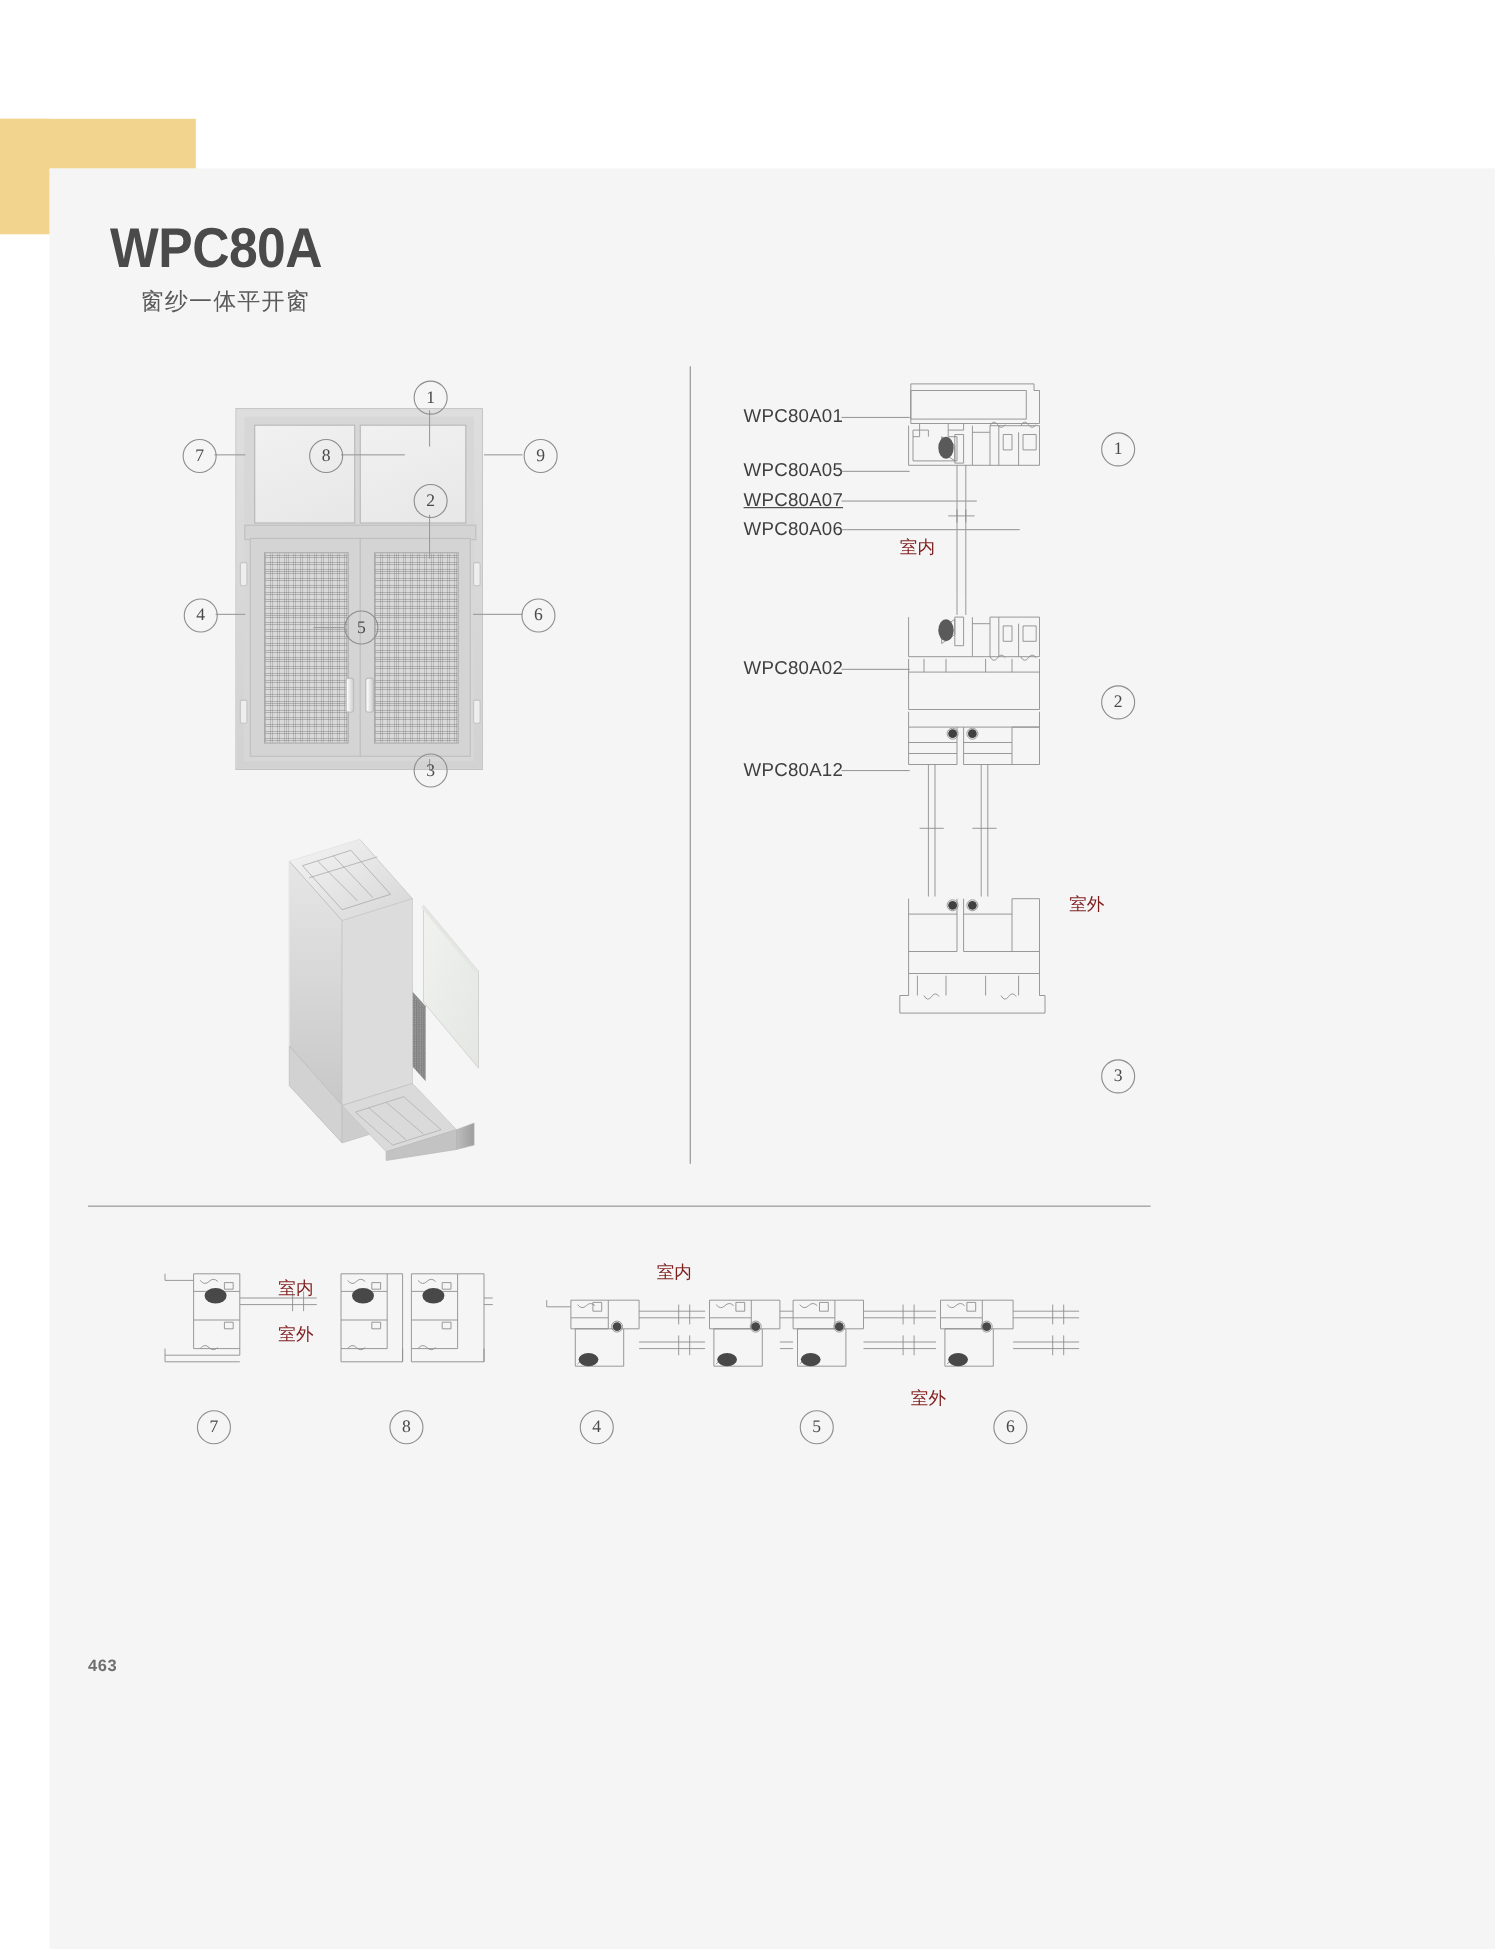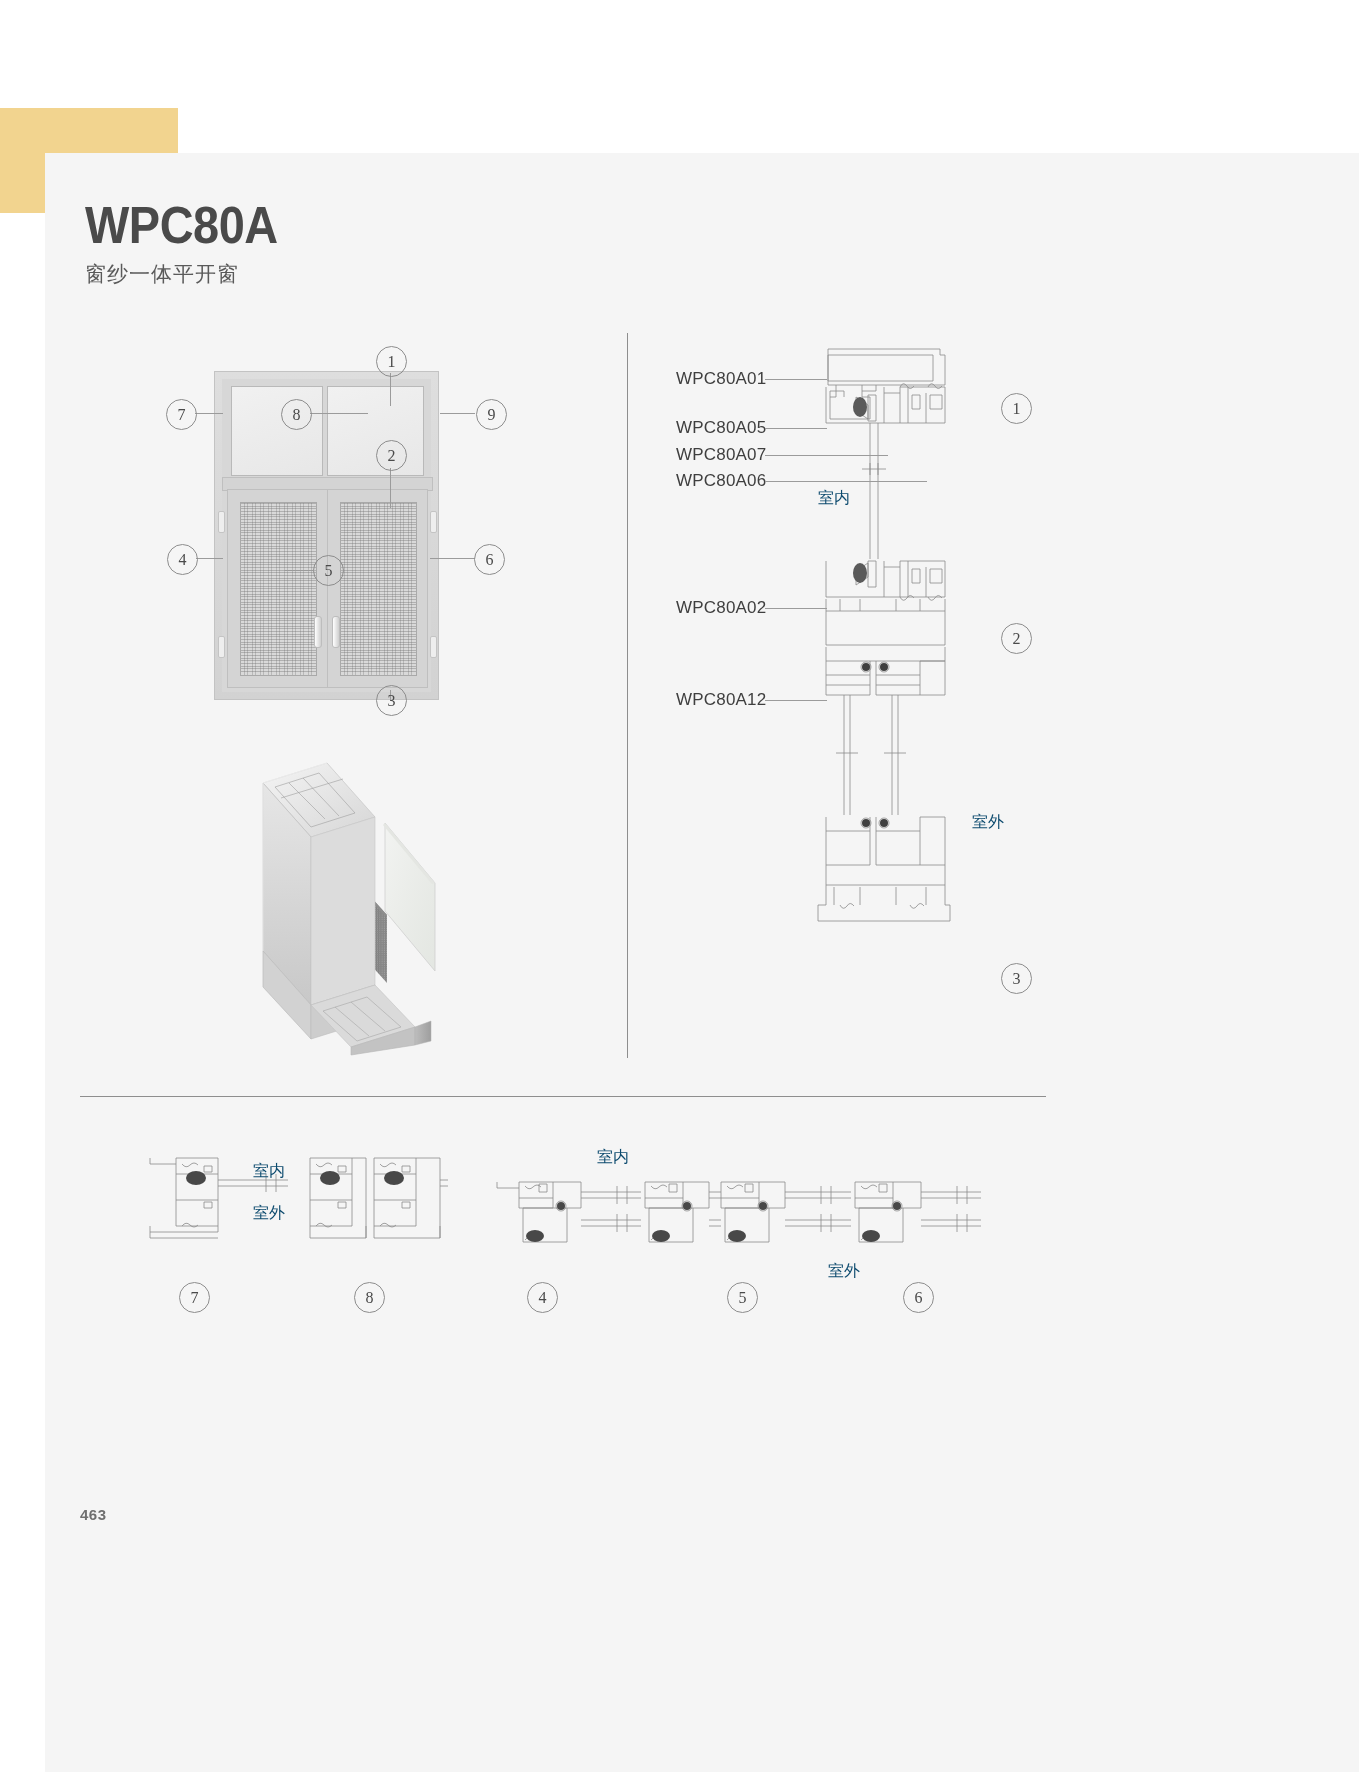--- a/index.html
+++ b/index.html
@@ -8,42 +8,42 @@
     background:#ffffff;
     font-family:"Liberation Sans","DejaVu Sans",sans-serif;
     -webkit-font-smoothing:antialiased;
   }
   
   #page-bg{position:absolute;left:45px;top:153px;width:1314px;height:1619px;background:#f5f5f5;}
   #accent-h{position:absolute;left:0;top:108px;width:178px;height:45px;background:#f2d48f;}
   #accent-v{position:absolute;left:0;top:108px;width:45px;height:105px;background:#f2d48f;}
 
   
-  #title-block{position:absolute;left:85px;top:200px;}
+  #title-block{position:absolute;left:100px;top:200px;text-align:center;}
   #main-title{
     font-family:"Liberation Sans Narrow","Liberation Sans",sans-serif;
     font-weight:bold;font-size:51px;letter-spacing:-0.5px;color:#4a4a4a;
     line-height:1.0;transform:scaleX(0.92);transform-origin:left center;
   }
   #sub-title{
     font-size:21px;color:#5a5a5a;margin-top:9px;letter-spacing:1px;
     font-family:"DejaVu Sans",sans-serif;font-weight:500;
   }
 
   
   .callout{
     position:absolute;width:29px;height:29px;border:1px solid #8d8d8d;border-radius:50%;
     background:transparent;color:#4a4a4a;font-size:16px;
     display:flex;align-items:center;justify-content:center;
     font-family:"Liberation Serif",serif;
   }
   .lead{position:absolute;background:#9b9b9b;}
   .lead-h{height:1px;}
   .lead-v{width:1px;}
-  .cn-label{position:absolute;font-family:"DejaVu Sans",sans-serif;font-size:16px;color:#0c4a6e;white-space:nowrap;text-align:right;}
+  .cn-label{position:absolute;font-family:"DejaVu Sans",sans-serif;font-size:16px;color:#7f1d1d;white-space:nowrap;text-align:right;}
   .part-label{position:absolute;font-size:17px;color:#3f3f3f;white-space:nowrap;letter-spacing:0.2px;}
 
   
   #window-photo{position:absolute;left:214px;top:371px;width:225px;height:329px;}
   .wf-outer{position:absolute;inset:0;background:linear-gradient(180deg,#dedede,#d2d2d2);border:1px solid #c3c3c3;}
   .wf-inner{position:absolute;left:8px;top:8px;right:8px;bottom:8px;background:#d7d7d7;}
   .pane-glass{position:absolute;background:linear-gradient(160deg,#f1f1f1,#e7e7e7);border:1px solid #b9b9b9;}
   .mesh{
     position:absolute;
     background-color:#d9d9d9;
@@ -291,21 +291,21 @@
     </g>
   </svg>
 </div>
 
 <div class="part-label" style="left:676px;top:369px;">WPC80A01</div>
 <div class="lead lead-h" style="left:765px;top:379px;width:62px;"></div>
 
 <div class="part-label" style="left:676px;top:418px;">WPC80A05</div>
 <div class="lead lead-h" style="left:765px;top:428px;width:62px;"></div>
 
-<div class="part-label" style="left:676px;top:445px;">WPC80A07</div>
+<div class="part-label" style="left:676px;top:445px;text-decoration:underline;">WPC80A07</div>
 <div class="lead lead-h" style="left:765px;top:455px;width:123px;"></div>
 
 <div class="part-label" style="left:676px;top:471px;">WPC80A06</div>
 <div class="lead lead-h" style="left:765px;top:481px;width:162px;"></div>
 
 <div class="part-label" style="left:676px;top:598px;">WPC80A02</div>
 <div class="lead lead-h" style="left:765px;top:608px;width:62px;"></div>
 
 <div class="part-label" style="left:676px;top:690px;">WPC80A12</div>
 <div class="lead lead-h" style="left:765px;top:700px;width:62px;"></div>

